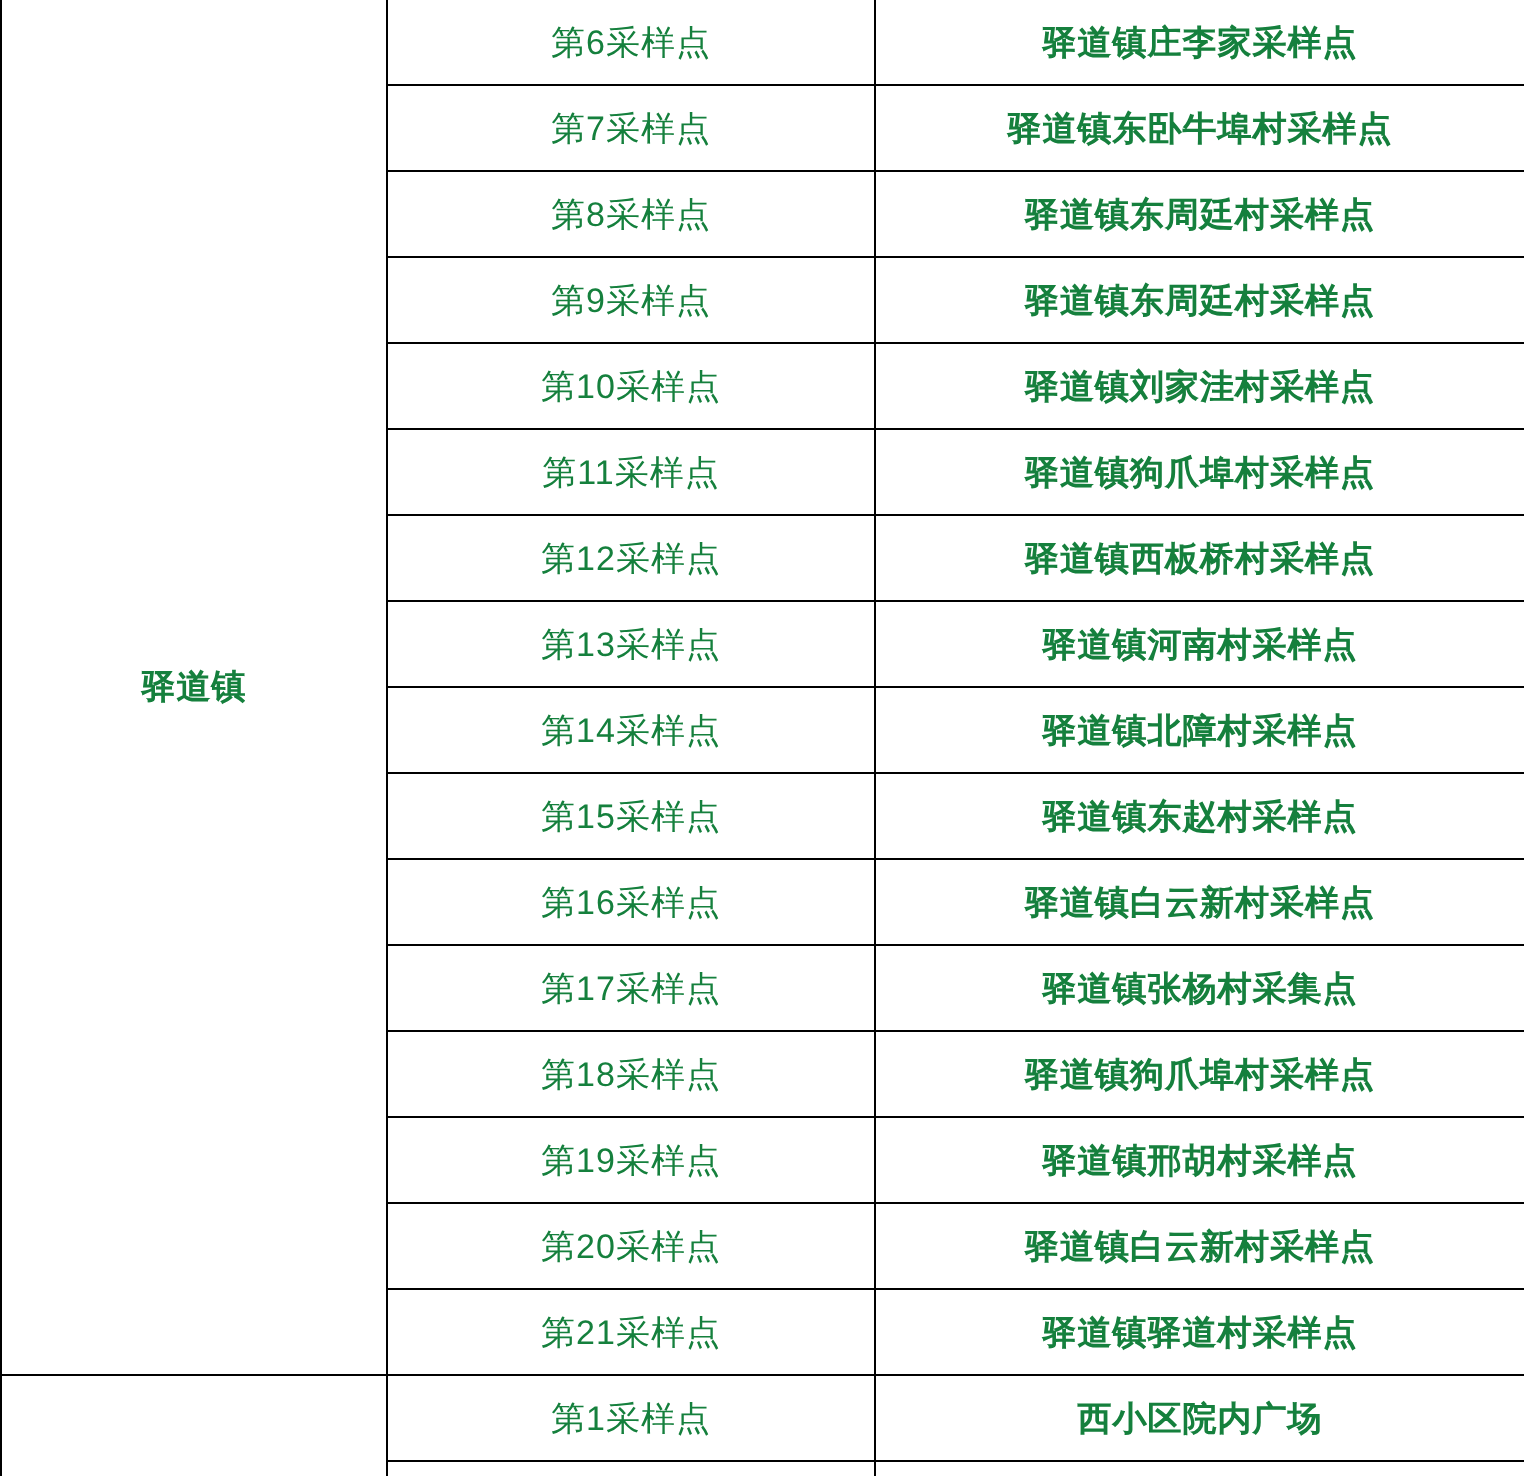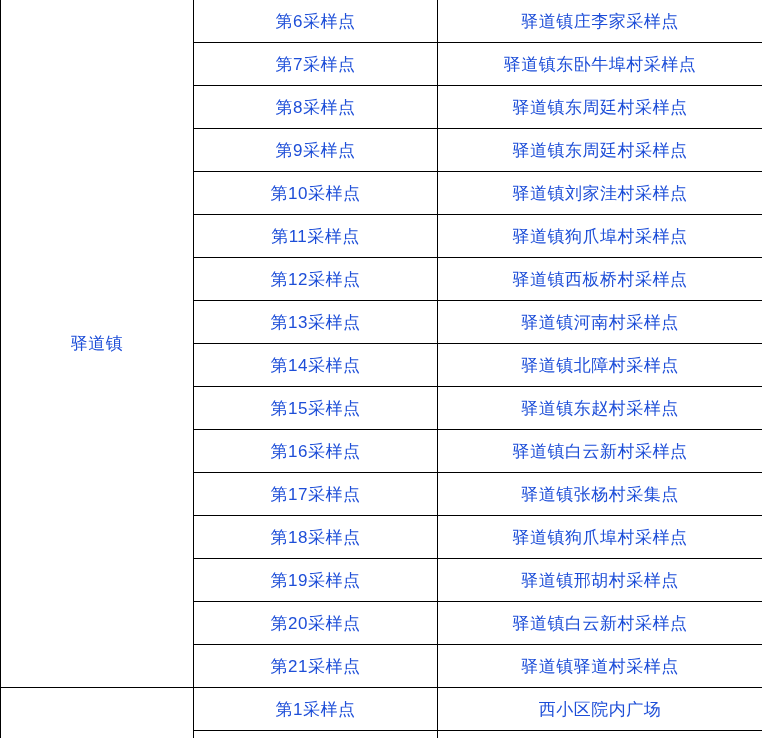--- a/index.html
+++ b/index.html
@@ -23,38 +23,38 @@
     table-layout: fixed;
     width: 762px;
   }
   table.grid td {
     border: 1px solid #000000;
     height: 42px;
     padding: 0 4px;
     text-align: center;
     vertical-align: middle;
     font-size: 17px;
-    color: #1d4ed8;
+    color: #15803d;
     letter-spacing: 0.5px;
   }
   
   col.c-region { width: 193px; }
   col.c-point  { width: 244px; }
   col.c-loc    { width: 325px; }
 
   td.region {
     color: #1f4fd8;
-    font-weight: normal;
+    font-weight: bold;
     font-size: 19px;
     letter-spacing: 1px;
   }
   
   tr.first-row td { border-top: none; }
   td.no-left { border-left: none; }
-  td.no-right { border-right: none; }
+  td.no-right { border-right: none; font-weight: bold; }
   .clip-bottom {
     height: 10px;
     overflow: hidden;
   }
 </style>
 </head>
 <body>
 
 <div class="sheet">
   <table class="grid">

